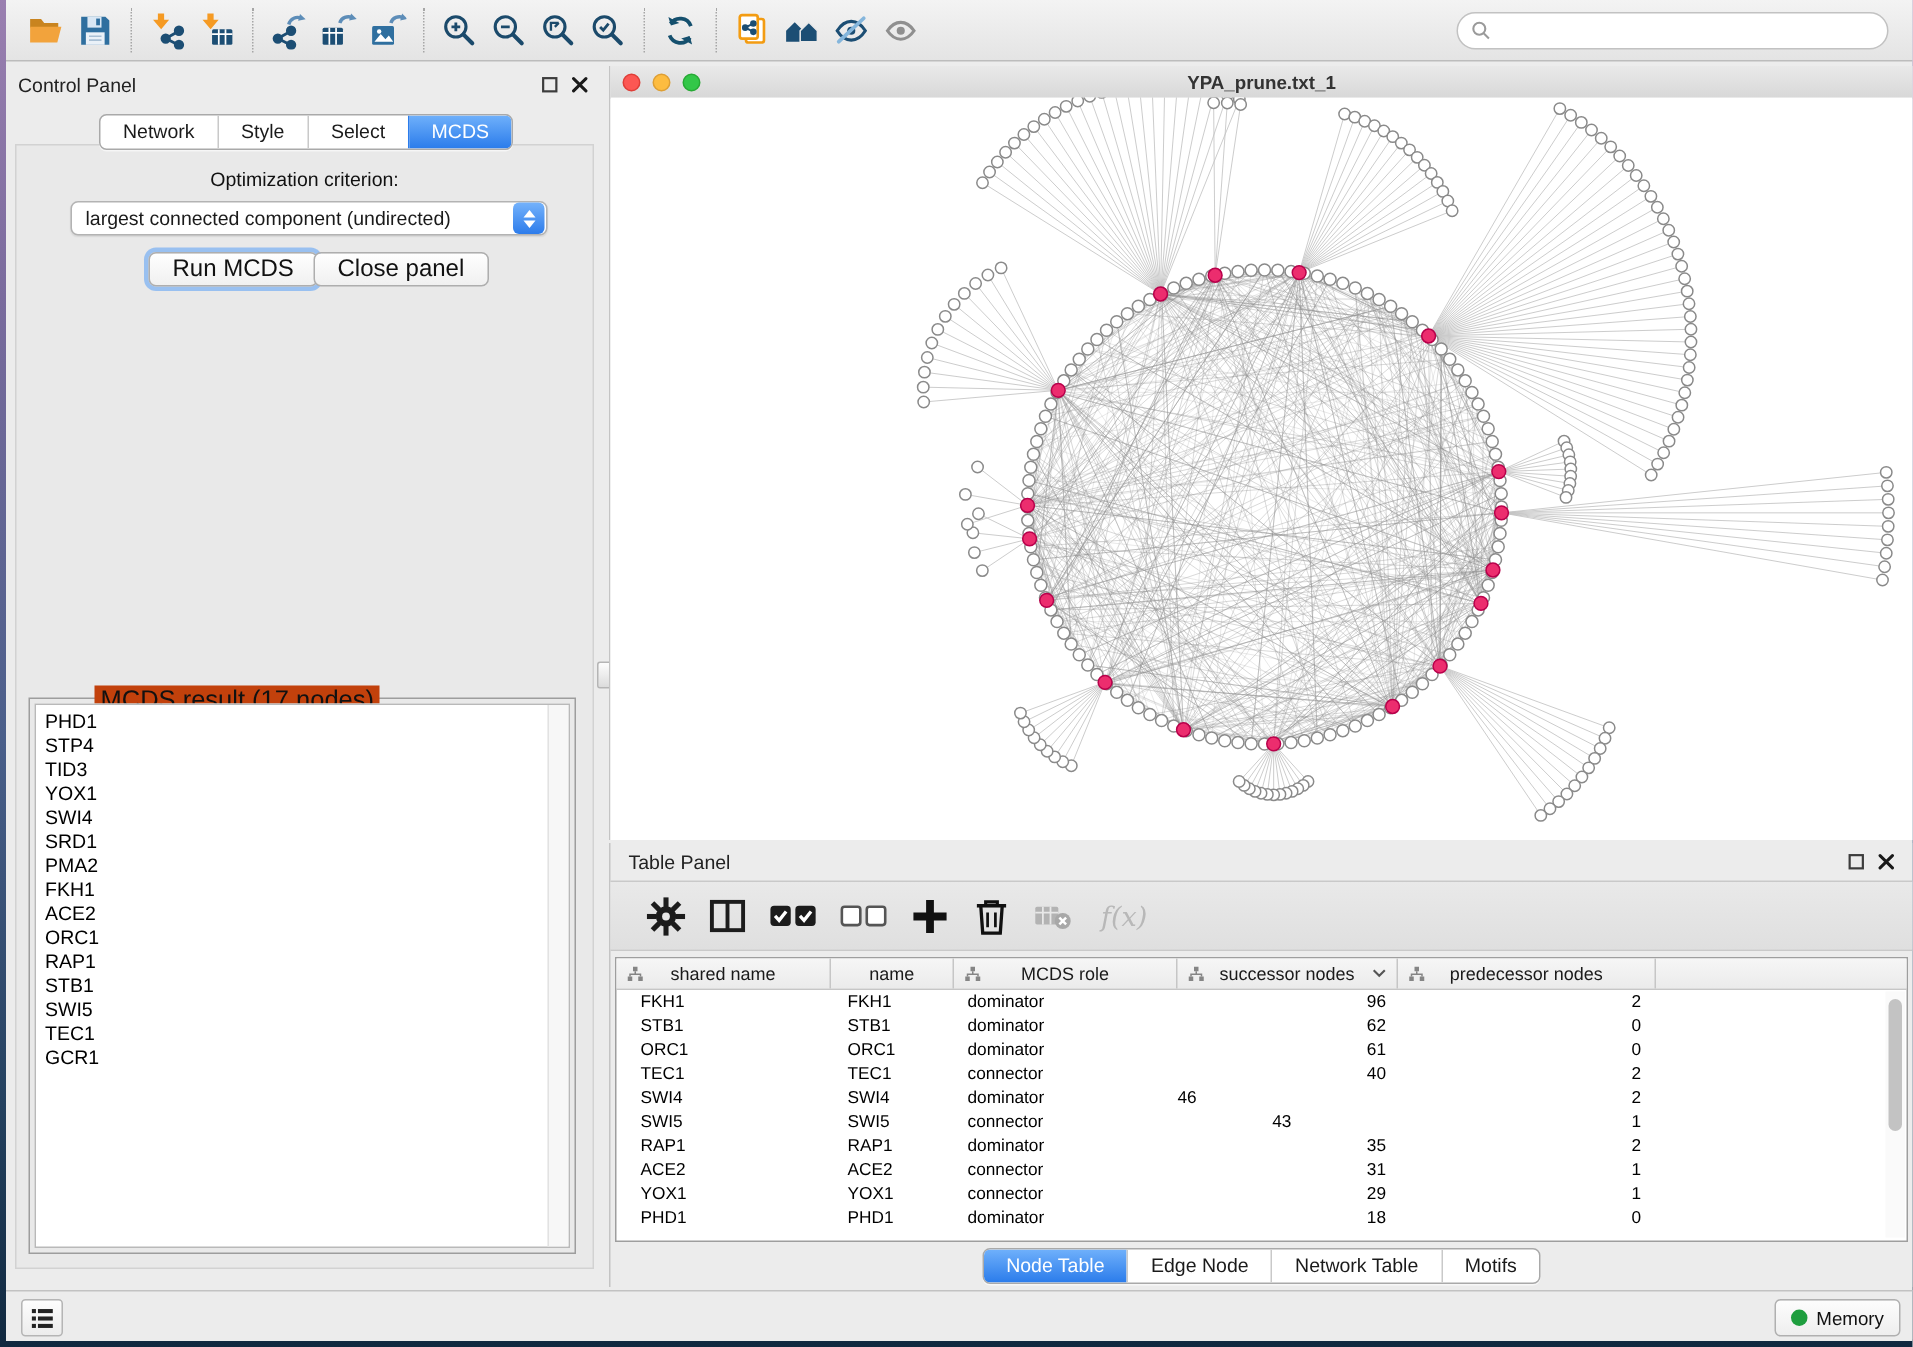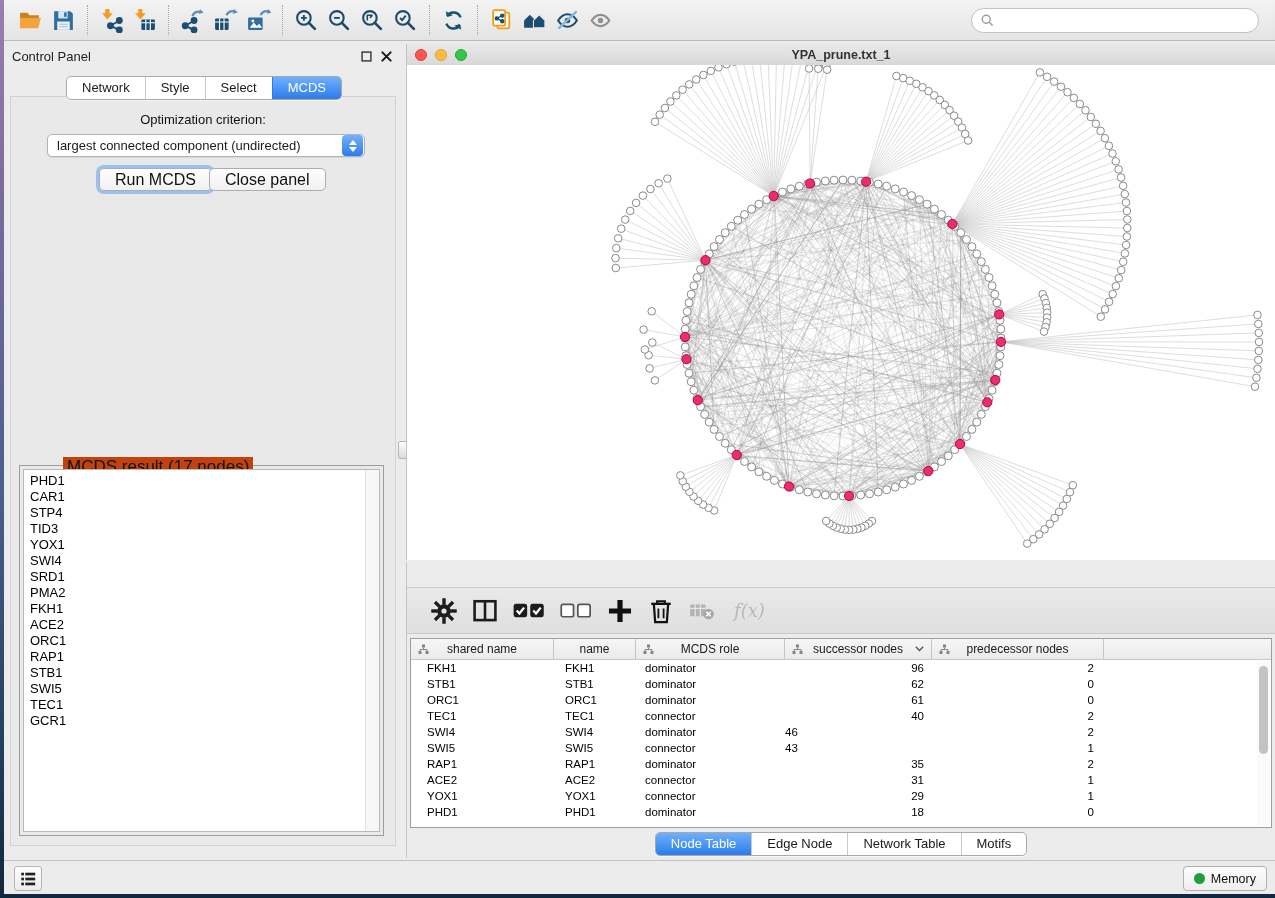--- a/index.html
+++ b/index.html
@@ -273,21 +273,20 @@
             <span class="chev-dn"></span>
           </span>
       </div>
       <div class="mac-btn" id="run-btn">Run MCDS</div>
       <div class="mac-btn" id="closepanel-btn">Close panel</div>
       <div id="result-group">
         <span id="result-legend">MCDS result (17 nodes)</span>
         <div id="result-list">
           <div id="result-items">
               <div class="mcds-item">PHD1</div>
-              <div class="mcds-item">CAR1</div>
               <div class="mcds-item">STP4</div>
               <div class="mcds-item">TID3</div>
               <div class="mcds-item">YOX1</div>
               <div class="mcds-item">SWI4</div>
               <div class="mcds-item">SRD1</div>
               <div class="mcds-item">PMA2</div>
               <div class="mcds-item">FKH1</div>
               <div class="mcds-item">ACE2</div>
               <div class="mcds-item">ORC1</div>
               <div class="mcds-item">RAP1</div>
@@ -1355,20 +1354,31 @@
           <circle cx="382.0" cy="421.5" r="4.6" fill="#EC2D6E" stroke="#B8004B" stroke-width="1"></circle>
           <circle cx="329.7" cy="389.9" r="4.6" fill="#EC2D6E" stroke="#B8004B" stroke-width="1"></circle>
           <circle cx="290.8" cy="335.2" r="4.6" fill="#EC2D6E" stroke="#B8004B" stroke-width="1"></circle>
           <circle cx="279.4" cy="294.2" r="4.6" fill="#EC2D6E" stroke="#B8004B" stroke-width="1"></circle>
           <circle cx="278.0" cy="271.9" r="4.6" fill="#EC2D6E" stroke="#B8004B" stroke-width="1"></circle>
         </svg>
     </div>
   </div>
 
   <div id="table-panel">
+    <div id="tp-header">
+      <span class="panel-title">Table Panel</span>
+      <span class="win-ctl">
+        <svg viewBox="0 0 12 12">
+            <rect x="1.2" y="1.2" width="9.6" height="9.6" fill="none" stroke="#3c3c3c" stroke-width="1.6"></rect>
+          </svg>
+        <svg viewBox="0 0 12 12">
+            <path d="M1.5 1.5l9 9M10.5 1.5l-9 9" stroke="#1a1a1a" stroke-width="2.2" stroke-linecap="round"></path>
+          </svg>
+      </span>
+    </div>
     <div id="tp-toolbar">
       <span class="tpt-btn">
           <svg viewBox="0 0 20 20">
             <g fill="#1c1c1c">
               <g id="teeth">
                 <rect x="8.7" y="0.2" width="2.6" height="5" transform="rotate(0 10 10)"></rect>
                 <rect x="8.7" y="0.2" width="2.6" height="5" transform="rotate(45 10 10)"></rect>
                 <rect x="8.7" y="0.2" width="2.6" height="5" transform="rotate(90 10 10)"></rect>
                 <rect x="8.7" y="0.2" width="2.6" height="5" transform="rotate(135 10 10)"></rect>
                 <rect x="8.7" y="0.2" width="2.6" height="5" transform="rotate(180 10 10)"></rect>
@@ -1515,21 +1525,21 @@
             <div class="td" style="width:143px;padding-left:16px;text-align:left">SWI4</div>
             <div class="td" style="width:82px;padding-left:11px;text-align:left">SWI4</div>
             <div class="td" style="width:149px;padding-left:9px;text-align:left">dominator</div>
             <div class="td" style="width:147px;padding-right:8px;text-align:left">46</div>
             <div class="td" style="width:172px;padding-right:10px;text-align:right">2</div>
           </div>
           <div class="tr">
             <div class="td" style="width:143px;padding-left:16px;text-align:left">SWI5</div>
             <div class="td" style="width:82px;padding-left:11px;text-align:left">SWI5</div>
             <div class="td" style="width:149px;padding-left:9px;text-align:left">connector</div>
-            <div class="td" style="width:147px;padding-right:8px;text-align:left">43</div>
+            <div class="td" style="width:147px;padding-right:8px;text-align:center">43</div>
             <div class="td" style="width:172px;padding-right:10px;text-align:right">1</div>
           </div>
           <div class="tr">
             <div class="td" style="width:143px;padding-left:16px;text-align:left">RAP1</div>
             <div class="td" style="width:82px;padding-left:11px;text-align:left">RAP1</div>
             <div class="td" style="width:149px;padding-left:9px;text-align:left">dominator</div>
             <div class="td" style="width:147px;padding-right:8px;text-align:right">35</div>
             <div class="td" style="width:172px;padding-right:10px;text-align:right">2</div>
           </div>
           <div class="tr">

